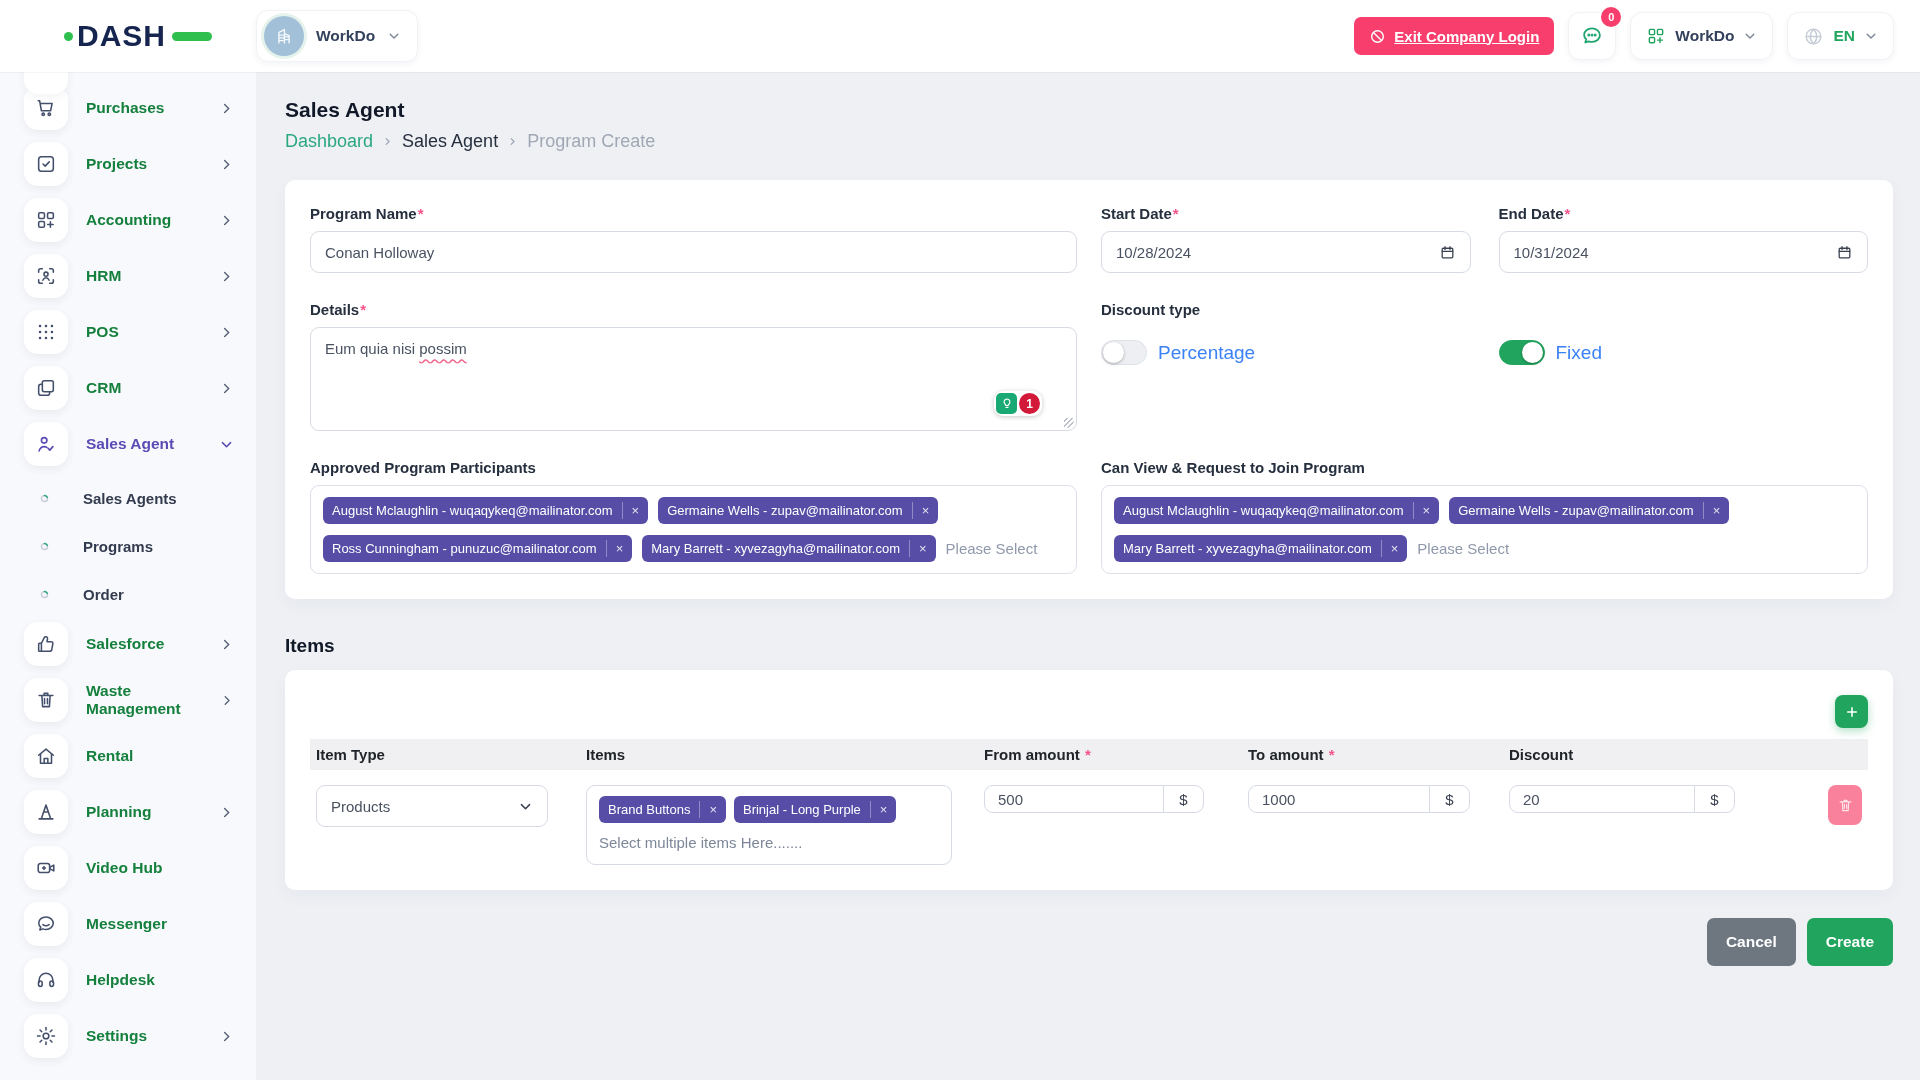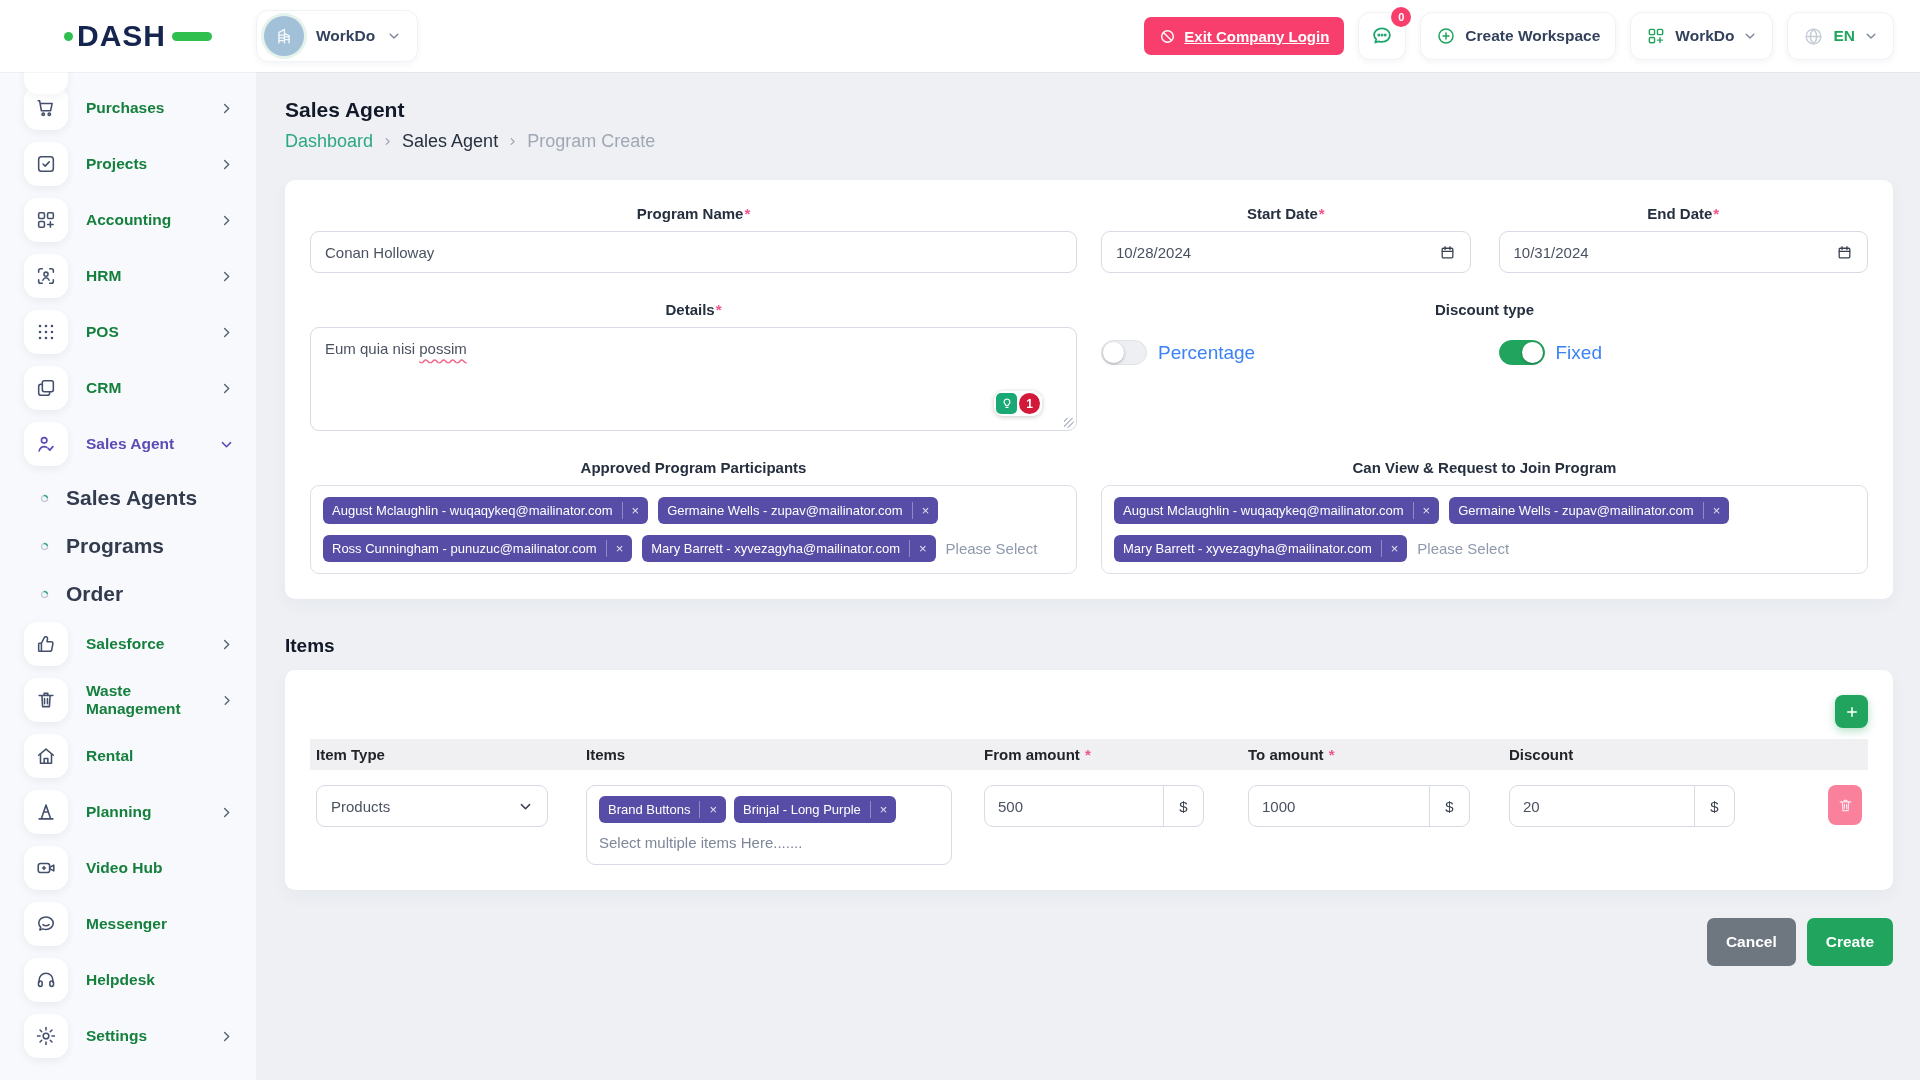--- a/index.html
+++ b/index.html
@@ -43,35 +43,35 @@
   .side-label { margin-left:18px; font-size:15.5px; font-weight:600; color:#15803d; }
   .side-item .chev { width:15px; height:15px; color:#5a6579; margin-left:auto; margin-right:4px; }
   .side-item.chev-none .chev { visibility:hidden; }
   .side-item.chev-down .chev { transform:rotate(90deg); }
   .side-item.active .side-label { color:#5a4bb5; }
   .side-item.active .tile .ic { color:#5a4bb5; }
   .side-item.active .chev { color:#5a4bb5; }
   .side-item .dot { display:none; }
   .side-item.sub { height:40px; margin-bottom:8px; padding-left:14px; }
   .side-item.sub .dot { display:block; width:13px; height:13px; flex:none; }
-  .side-item.sub .side-label { margin-left:15px; font-size:21px; color:#323c4e; }
+  .side-item.sub .side-label { margin-left:32px; font-size:15px; color:#323c4e; }
   .side-item.sub .chev { visibility:hidden; }
 
   
   .main { position:absolute; top:72px; left:256px; width:1664px; height:1008px; padding:26px 27px 0 29px; }
   .page-title { font-size:21px; font-weight:700; color:#111827; }
   .crumbs { display:flex; align-items:center; gap:9px; margin-top:9px; font-size:18px; }
   .crumb-link { color:#2ca87f; cursor:pointer; }
   .crumb-cur { color:#27303f; }
   .crumb-muted { color:#a0a8b5; }
   .crumb-sep { width:11px; height:11px; color:#9aa3b2; }
 
   .card { background:#fff; border-radius:10px; box-shadow:0 6px 18px rgba(25,39,70,.04); }
   .card-form { margin-top:28px; padding:25px; display:grid; grid-template-columns:1fr 1fr; column-gap:24px; row-gap:28px; }
-  .field-label { font-size:15px; font-weight:700; color:#252f3e; margin-bottom:9px; display:block;text-align:center; }
+  .field-label { font-size:15px; font-weight:700; color:#252f3e; margin-bottom:9px; display:block; }
   .req { color:#f2558c; margin-left:1px; }
   .input { width:100%; height:42px; border:1px solid #d6dbe4; border-radius:9px; padding:0 14px; display:flex; align-items:center;
            font-size:15px; color:#4a5261; background:#fff; }
   .two-col { display:grid; grid-template-columns:1fr 1fr; column-gap:28px; }
   .date-input { justify-content:space-between; }
   .cal { width:17px; height:17px; color:#3a4150; }
 
   .textarea { position:relative; width:100%; height:104px; border:1px solid #d6dbe4; border-radius:9px; padding:12px 14px;
               font-size:15px; color:#4a5261; }
   .textarea::after { content:""; position:absolute; right:2px; bottom:2px; width:10px; height:10px;
@@ -111,21 +111,21 @@
   .col-items { width:366px; margin-left:38px; }
   .col-from { width:220px; margin-left:32px; }
   .col-to { width:222px; margin-left:44px; }
   .col-disc { width:226px; margin-left:39px; }
   .col-del { margin-left:auto; }
   .select { justify-content:space-between; cursor:pointer; }
   .sel-chev { width:15px; height:15px; color:#3a4150; transform:rotate(90deg); }
   .multibox { border:1px solid #d6dbe4; border-radius:9px; padding:10px 12px; min-height:80px; }
   .multibox .tags { display:flex; gap:8px; flex-wrap:wrap; }
   .multibox .placeholder { display:block; margin-top:11px; color:#7d8799; }
-  .igroup { display:flex; height:42px; border:1px solid #d6dbe4; border-radius:9px; overflow:hidden; background:#fff; }
+  .igroup { display:flex; height:28px; border:1px solid #d6dbe4; border-radius:9px; overflow:hidden; background:#fff; }
   .igroup .ival { flex:1; display:flex; align-items:center; padding:0 13px; font-size:15px; color:#4a5261; }
   .igroup .iaddon { width:40px; border-left:1px solid #d6dbe4; display:flex; align-items:center; justify-content:center;
                     font-size:15px; color:#3a4150; }
   .del-btn { width:34px; height:40px; border:none; border-radius:8px; background:#f9819c; display:flex; align-items:center;
              justify-content:center; cursor:pointer; }
 
   .footer-actions { display:flex; justify-content:flex-end; gap:11px; margin-top:28px; }
   .btn { height:48px; padding:0 19px; border:none; border-radius:7px; font-size:15.5px; font-weight:600; color:#fff; cursor:pointer; }
   .btn-cancel { background:#6e7780; }
   .btn-create { background:#21a55e; }
@@ -269,26 +269,20 @@
       <svg style="width:17px;height:17px;color:#fff">
           <use href="#i-ban"></use>
         </svg>
       <span>Exit Company Login</span>
     </button>
     <div class="pill icon-btn">
       <svg style="width:24px;height:24px;color:#21a570">
           <use href="#i-chat-dots"></use>
         </svg>
       <span class="badge">0</span>
-    </div>
-    <div class="pill hdr-pill">
-      <svg style="width:20px;height:20px;color:#21a55e">
-          <use href="#i-plus-circle"></use>
-        </svg>
-      <span>Create Workspace</span>
     </div>
     <div class="pill hdr-pill">
       <svg style="width:20px;height:20px;color:#21a55e">
           <use href="#i-grid-plus"></use>
         </svg>
       <span>WorkDo</span>
       <svg class="chev-d">
           <use href="#i-chev"></use>
         </svg>
     </div>

